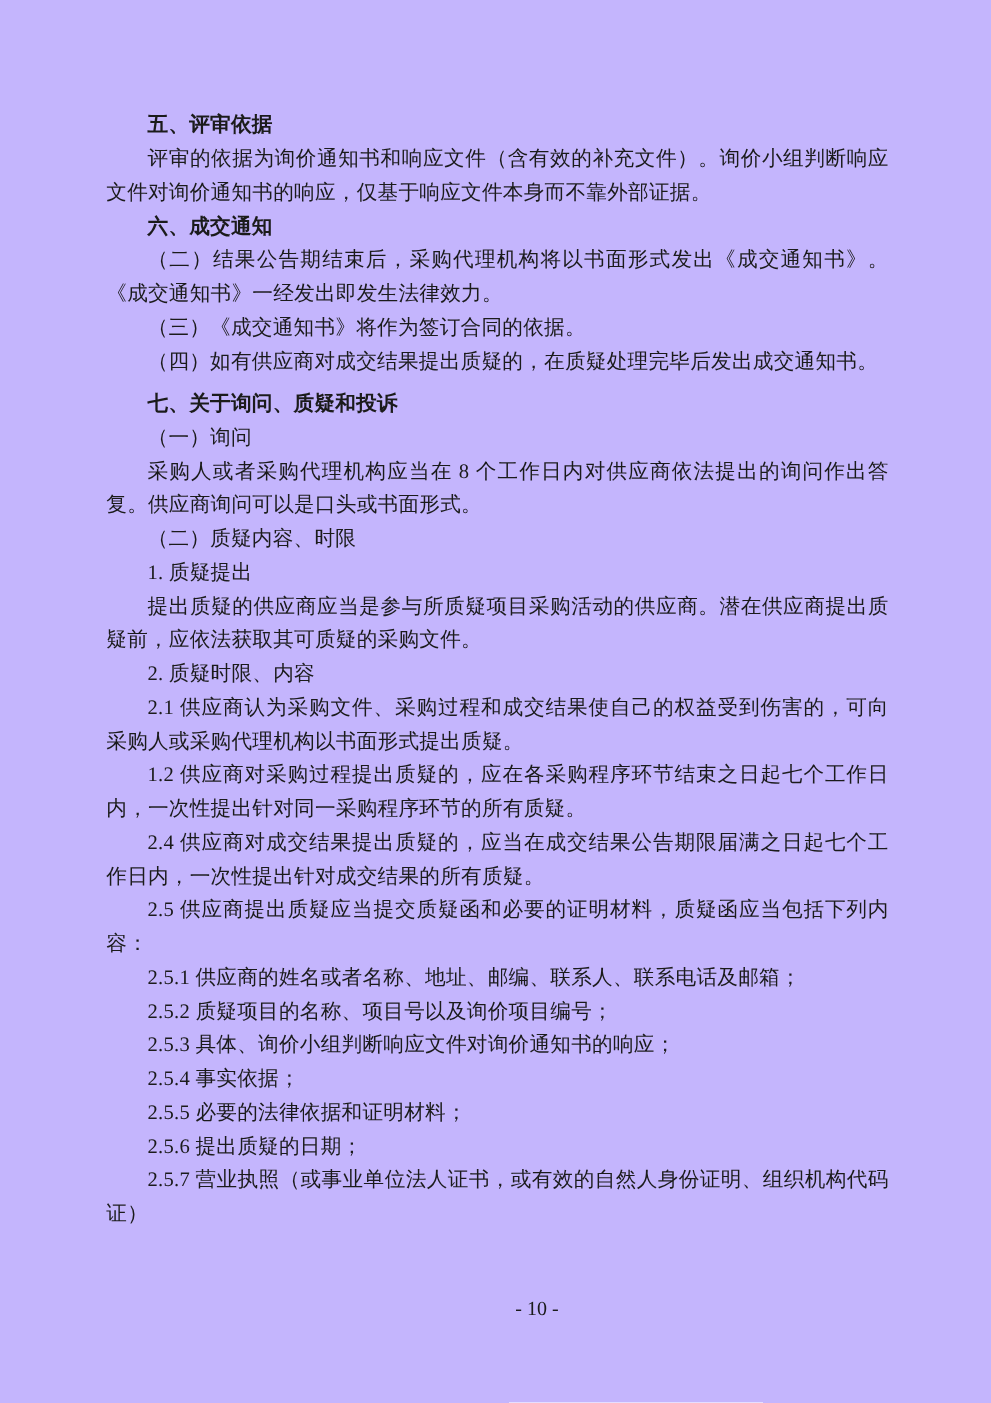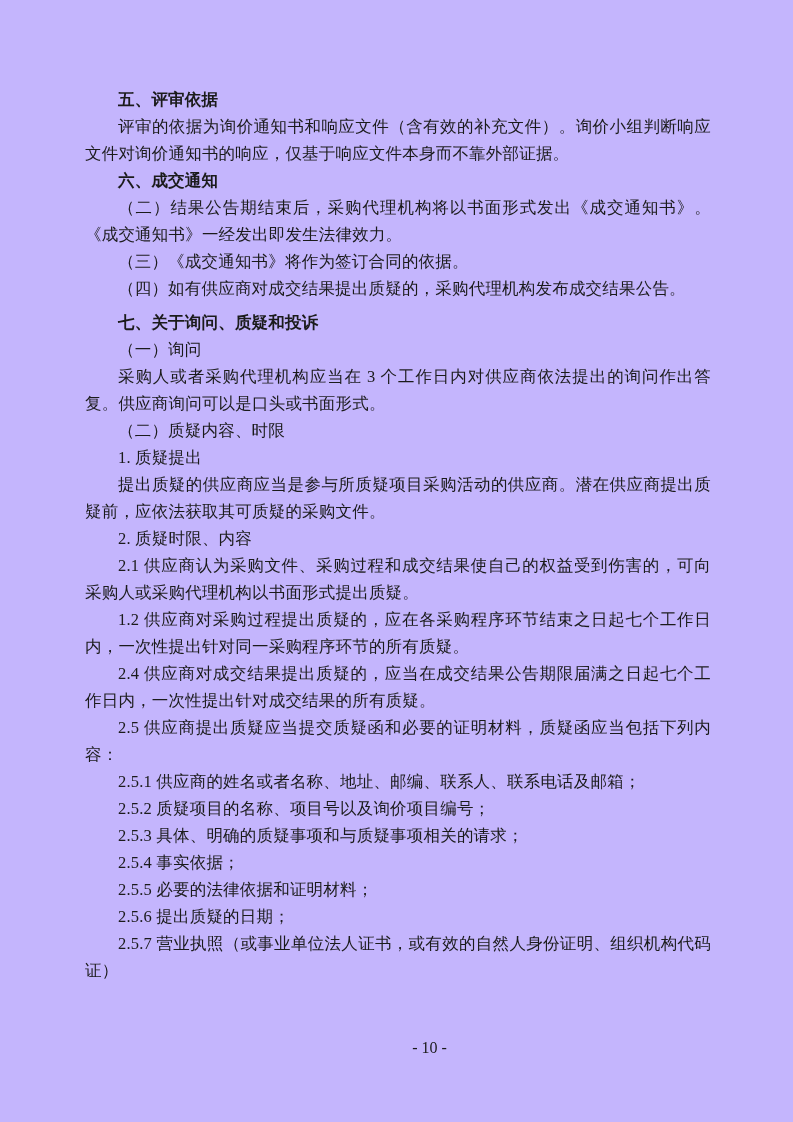--- a/index.html
+++ b/index.html
@@ -43,34 +43,34 @@
 </head>
 <body>
 
 <div class="page">
   <div class="content">
     <p class="hd">五、评审依据</p>
     <p>评审的依据为询价通知书和响应文件（含有效的补充文件）。询价小组判断响应文件对询价通知书的响应，仅基于响应文件本身而不靠外部证据。</p>
     <p class="hd">六、成交通知</p>
     <p>（二）结果公告期结束后，采购代理机构将以书面形式发出《成交通知书》。《成交通知书》一经发出即发生法律效力。</p>
     <p>（三）《成交通知书》将作为签订合同的依据。</p>
-    <p>（四）如有供应商对成交结果提出质疑的，采购代理机构发布成交结果公告。</p>
+    <p>（四）如有供应商对成交结果提出质疑的，在质疑处理完毕后发出成交通知书。</p>
     <p class="hd gap">七、关于询问、质疑和投诉</p>
     <p>（一）询问</p>
-    <p>采购人或者采购代理机构应当在 3 个工作日内对供应商依法提出的询问作出答复。供应商询问可以是口头或书面形式。</p>
+    <p>采购人或者采购代理机构应当在 8 个工作日内对供应商依法提出的询问作出答复。供应商询问可以是口头或书面形式。</p>
     <p>（二）质疑内容、时限</p>
     <p>1. 质疑提出</p>
     <p>提出质疑的供应商应当是参与所质疑项目采购活动的供应商。潜在供应商提出质疑前，应依法获取其可质疑的采购文件。</p>
     <p>2. 质疑时限、内容</p>
     <p>2.1 供应商认为采购文件、采购过程和成交结果使自己的权益受到伤害的，可向采购人或采购代理机构以书面形式提出质疑。</p>
     <p>1.2 供应商对采购过程提出质疑的，应在各采购程序环节结束之日起七个工作日内，一次性提出针对同一采购程序环节的所有质疑。</p>
     <p>2.4 供应商对成交结果提出质疑的，应当在成交结果公告期限届满之日起七个工作日内，一次性提出针对成交结果的所有质疑。</p>
     <p>2.5 供应商提出质疑应当提交质疑函和必要的证明材料，质疑函应当包括下列内容：</p>
     <p>2.5.1 供应商的姓名或者名称、地址、邮编、联系人、联系电话及邮箱；</p>
     <p>2.5.2 质疑项目的名称、项目号以及询价项目编号；</p>
-    <p>2.5.3 具体、明确的质疑事项和与质疑事项相关的请求；</p>
+    <p>2.5.3 具体、询价小组判断响应文件对询价通知书的响应；</p>
     <p>2.5.4 事实依据；</p>
     <p>2.5.5 必要的法律依据和证明材料；</p>
     <p>2.5.6 提出质疑的日期；</p>
     <p>2.5.7 营业执照（或事业单位法人证书，或有效的自然人身份证明、组织机构代码证）</p>
   </div>
   <div class="pagenum">- 10 -</div>
 </div>
 
 </body></html>

